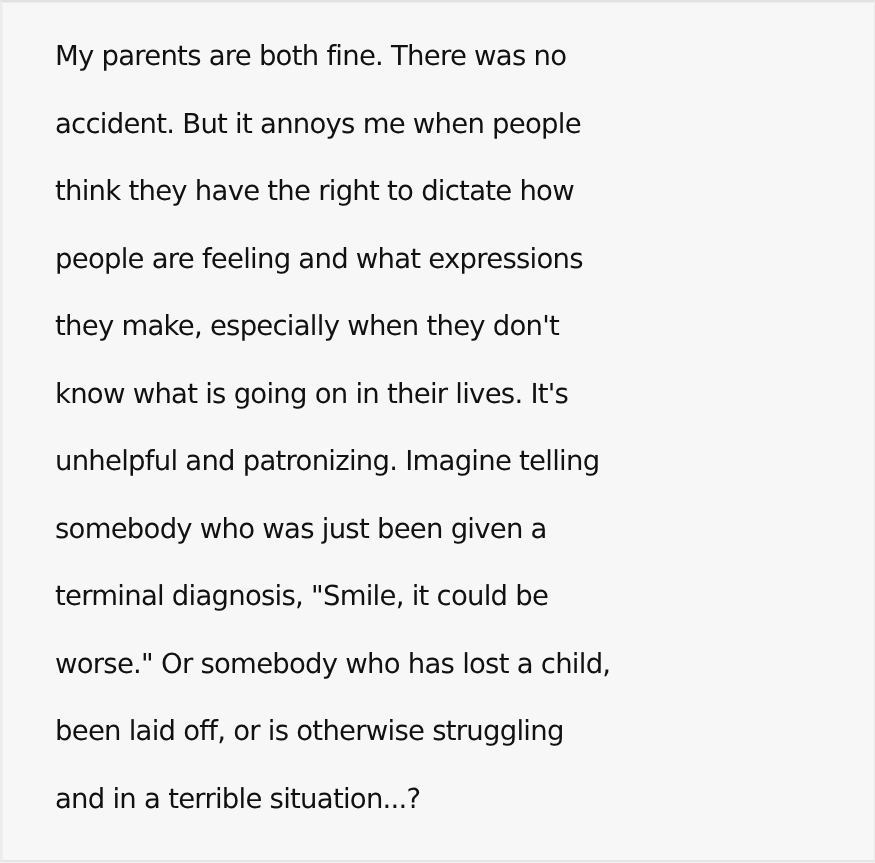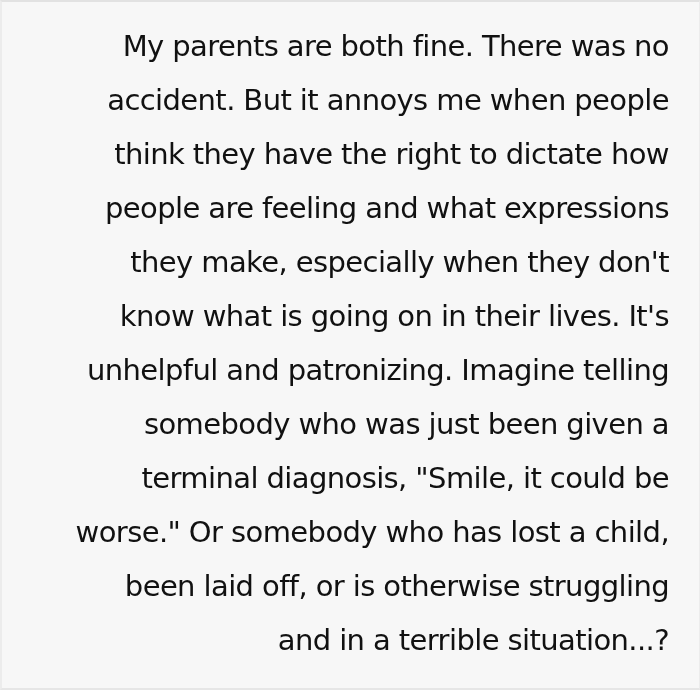--- a/index.html
+++ b/index.html
@@ -17,27 +17,26 @@
     background: #f7f7f7;
     border-top: 2px solid #e2e2e2;
     border-left: 2px solid #ececec;
     border-right: 1px solid #ececec;
     border-bottom: 2px solid #e6e6e6;
     padding: 17px 30px 0 42px;
     overflow: hidden;
   }
   .body-text {
     margin: 0;
-    font-size: 29px;
+    font-size: 22px;
     line-height: 54px;
     letter-spacing: -0.6px;
     color: #111111;
     white-space: pre-line; 
     font-weight: 400;
-    text-align: right;
   }
 </style>
 </head>
 <body style="background: rgb(247, 247, 247);">
 
 <div class="text-card" style="background: rgb(247, 247, 247);">
   <p class="body-text" style="color: rgb(17, 17, 17);">My parents are both fine. There was no
 accident. But it annoys me when people
 think they have the right to dictate how
 people are feeling and what expressions

